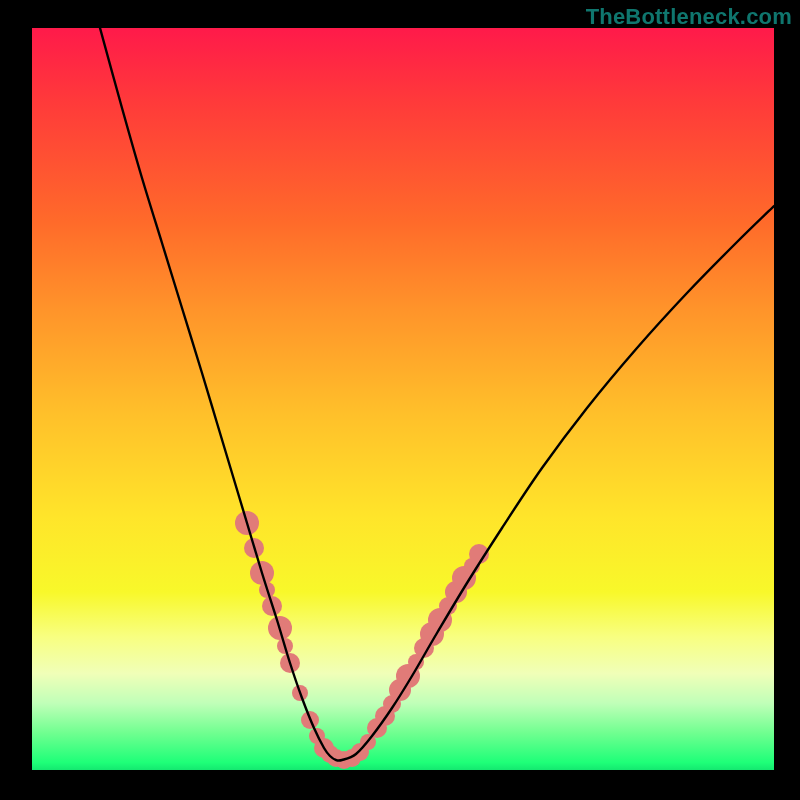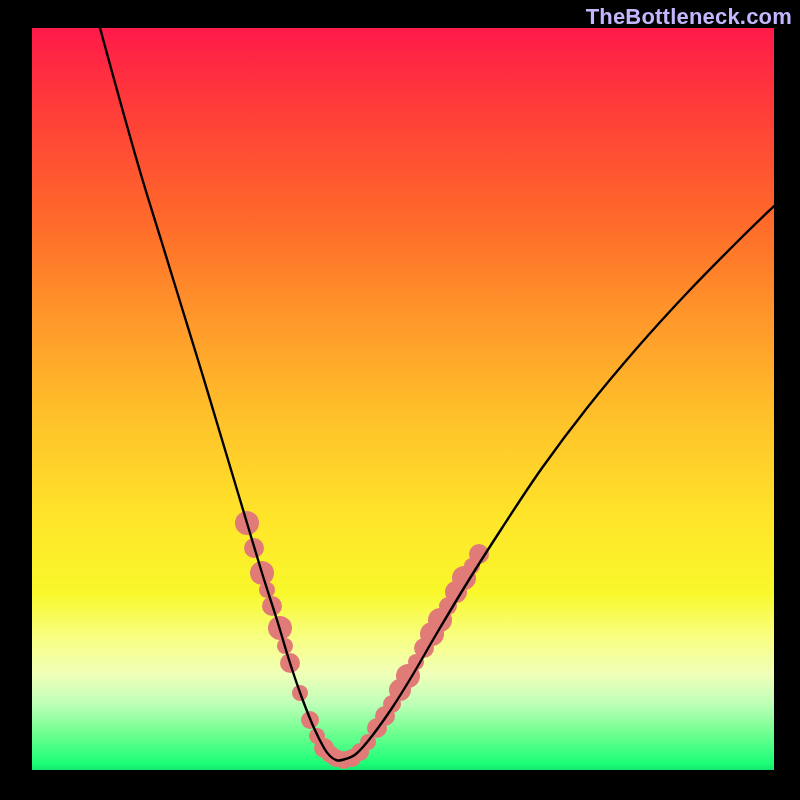--- a/index.html
+++ b/index.html
@@ -13,21 +13,21 @@
   .canvas {
     position: relative;
     width: 800px;
     height: 800px;
     background: #000;
   }
   .watermark {
     position: absolute;
     top: 4px;
     right: 8px;
-    color: #c4b5fd;
+    color: #0f766e;
     font-size: 22px;
     font-weight: 600;
     letter-spacing: 0.2px;
     z-index: 10;
   }
   .plot-area {
     position: absolute;
     left: 32px;
     top: 28px;
     width: 742px;

